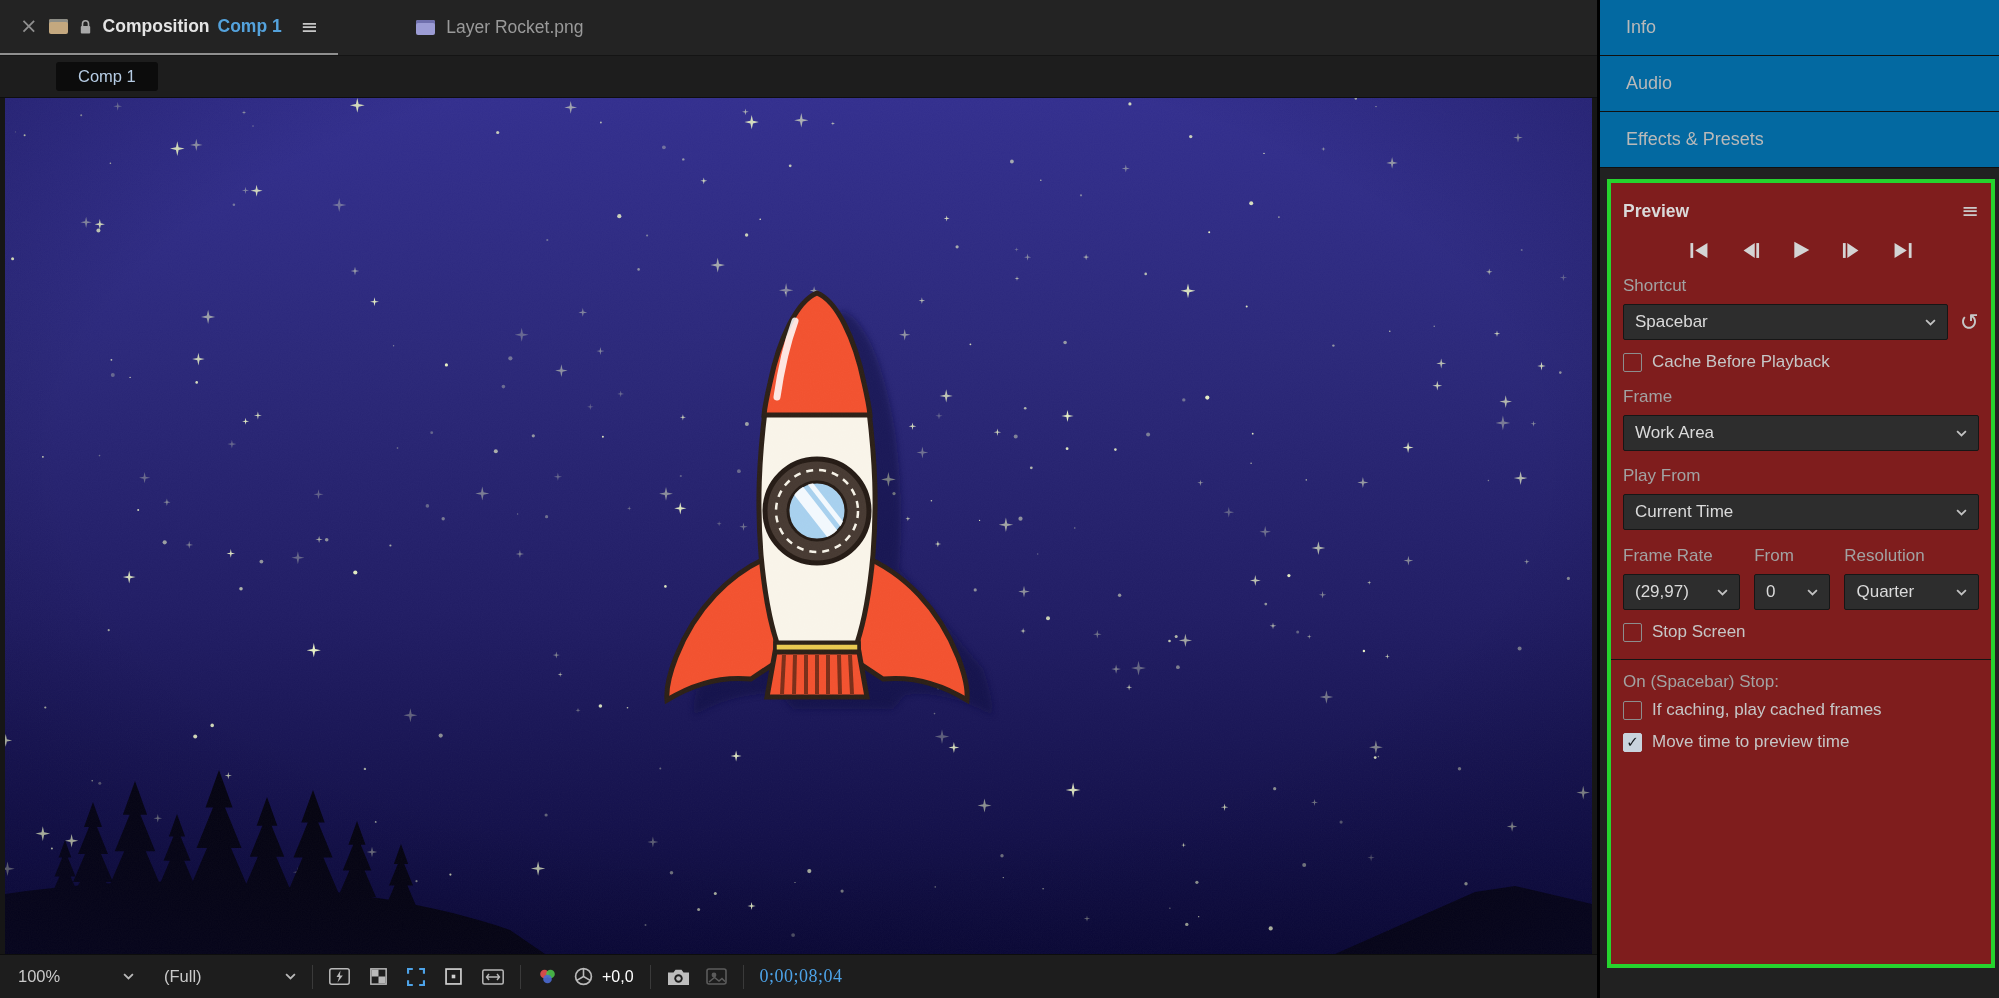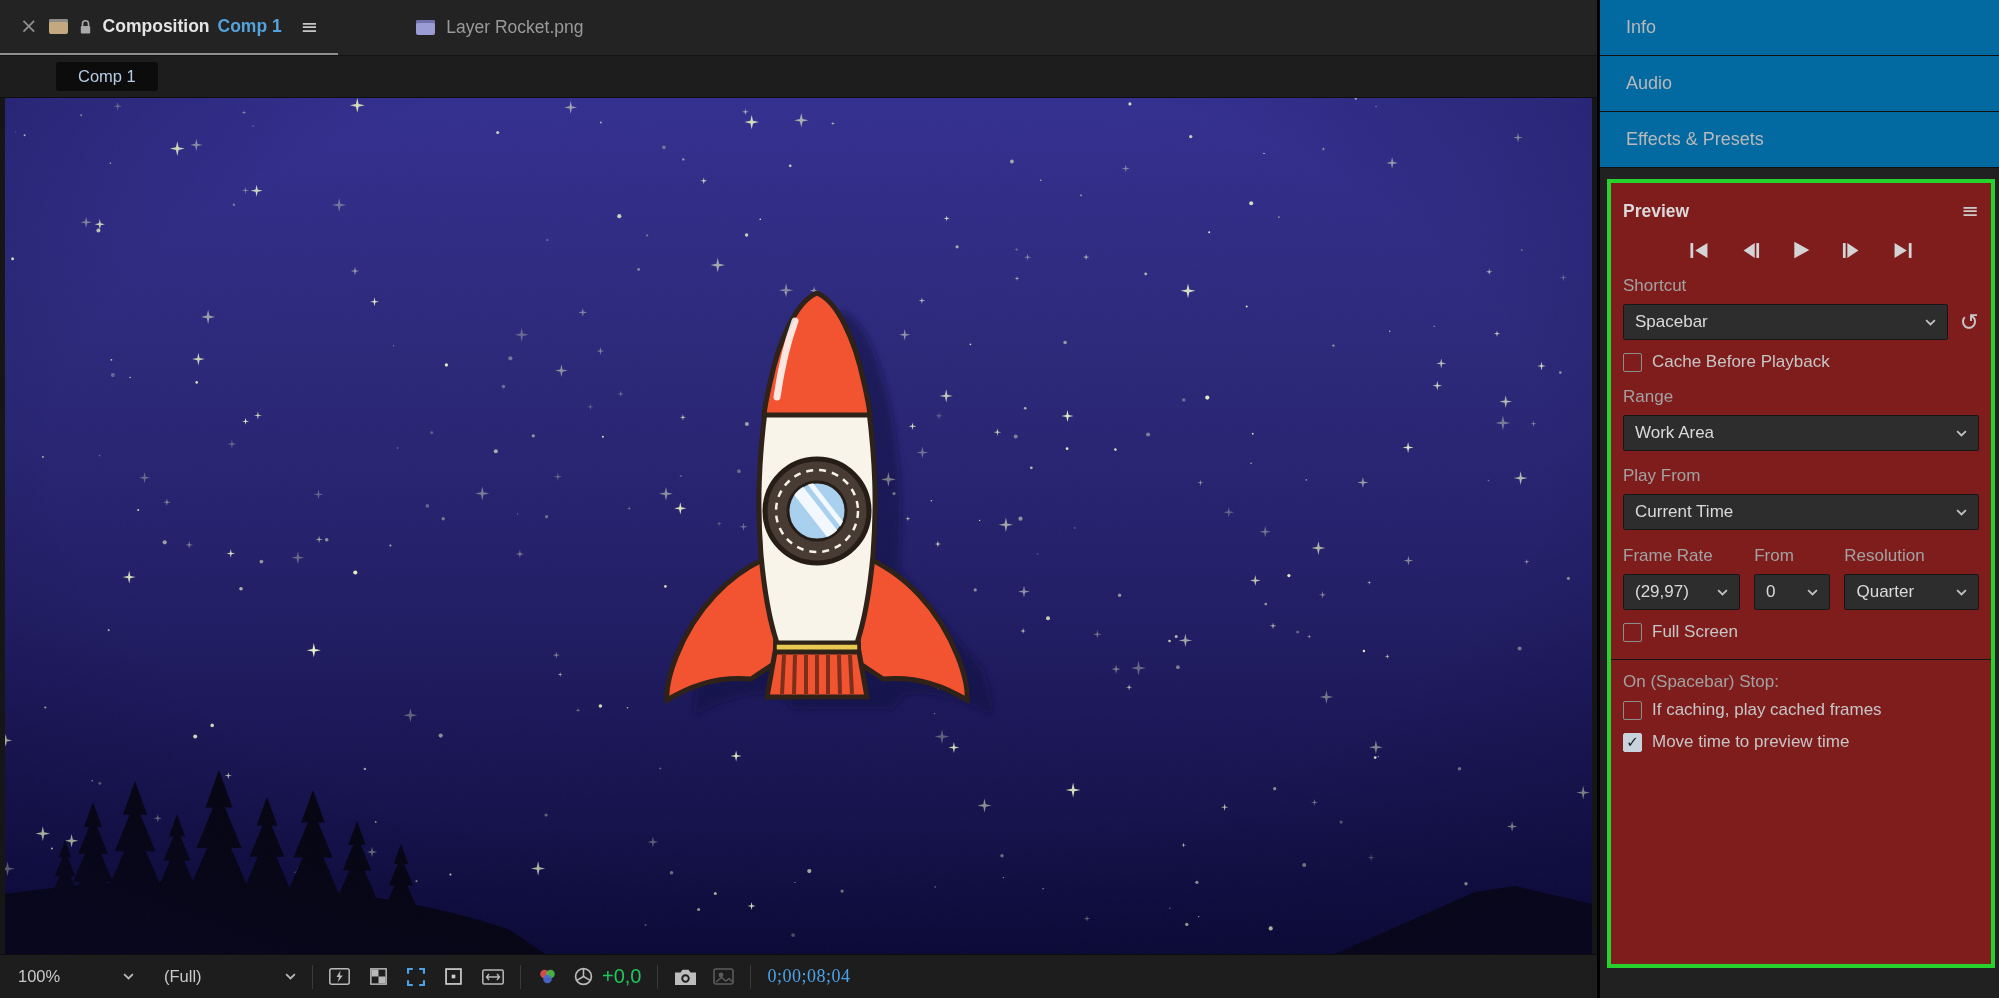--- a/index.html
+++ b/index.html
@@ -30,21 +30,21 @@
   .viewport svg { display:block; }
 
   .toolbar { position:absolute; bottom:0; left:0; width:1597px; height:44px; background:#1d1d1d;
              border-top:1px solid #0d0d0d; display:flex; align-items:center; padding:0 18px; gap:16px; }
   .tctrl { display:flex; align-items:center; gap:10px; font-size:16.5px; color:#c9c9c9; }
   .tctrl.zoom { width:116px; } .tctrl.res { width:132px; margin-left:14px; }
   .sep { width:1px; height:24px; background:#3a3a3a; flex:none; }
   .igroup { display:flex; gap:20px; align-items:center; }
   .tico { display:flex; align-items:center; justify-content:center; background:none; border:none; padding:0; }
   .exposure { display:flex; align-items:center; gap:9px; }
-  .expo-val { color:#22c55e; font-size:20px; }
+  .expo-val { color:#ffffff; font-size:16px; }
   .timecode { color:#4da3e8; font-family:Liberation Serif, serif; font-size:18px; letter-spacing:.5px; }
   .ghost { opacity:.35; }
 
   
   .right-pane { position:absolute; left:1600px; top:0; width:399px; height:998px; background:#212121; }
   .rp-header { height:56px; line-height:55px; padding-left:26px; background:#0369a1;
                border-bottom:1px solid #101010; color:#b9b9b9; font-size:18px; }
   .preview-box { position:absolute; top:179px; left:7px; width:388px; height:789px;
                  border:4px solid #26d32e; background:#7f1d1d; overflow:hidden; }
   .pv-inner { padding:10px 12px 0; }
@@ -624,21 +624,21 @@
           </div>
           <button class="reset-btn">↺</button>
         </div>
 
 
         <div class="cbrow">
           <span class="cb"></span>
           <span class="cblabel">Cache Before Playback</span>
         </div>
 
-        <div class="pv-label">Range</div>
+        <div class="pv-label">Frame</div>
         <div class="dd">
           <span>Work Area</span>
           <svg class="chev" width="11" height="7" viewBox="0 0 10 6">
               <path d="M1 0.8 L5 4.8 L9 0.8" stroke="#c2c2c2" stroke-width="1.6" fill="none"></path>
             </svg>
         </div>
 
         <div class="pv-label">Play From</div>
         <div class="dd">
           <span>Current Time</span>
@@ -668,21 +668,21 @@
           <div class="dd c3">
             <span>Quarter</span>
             <svg class="chev" width="11" height="7" viewBox="0 0 10 6">
                 <path d="M1 0.8 L5 4.8 L9 0.8" stroke="#c2c2c2" stroke-width="1.6" fill="none"></path>
               </svg>
           </div>
         </div>
 
         <div class="cbrow">
           <span class="cb"></span>
-          <span class="cblabel">Full Screen</span>
+          <span class="cblabel">Stop Screen</span>
         </div>
 
         <div class="pv-divider"></div>
 
         <div class="pv-label" style="margin-top:12px">On (Spacebar) Stop:</div>
 
         <div class="cbrow" style="margin-top:6px">
           <span class="cb"></span>
           <span class="cblabel">If caching, play cached frames</span>
         </div>

